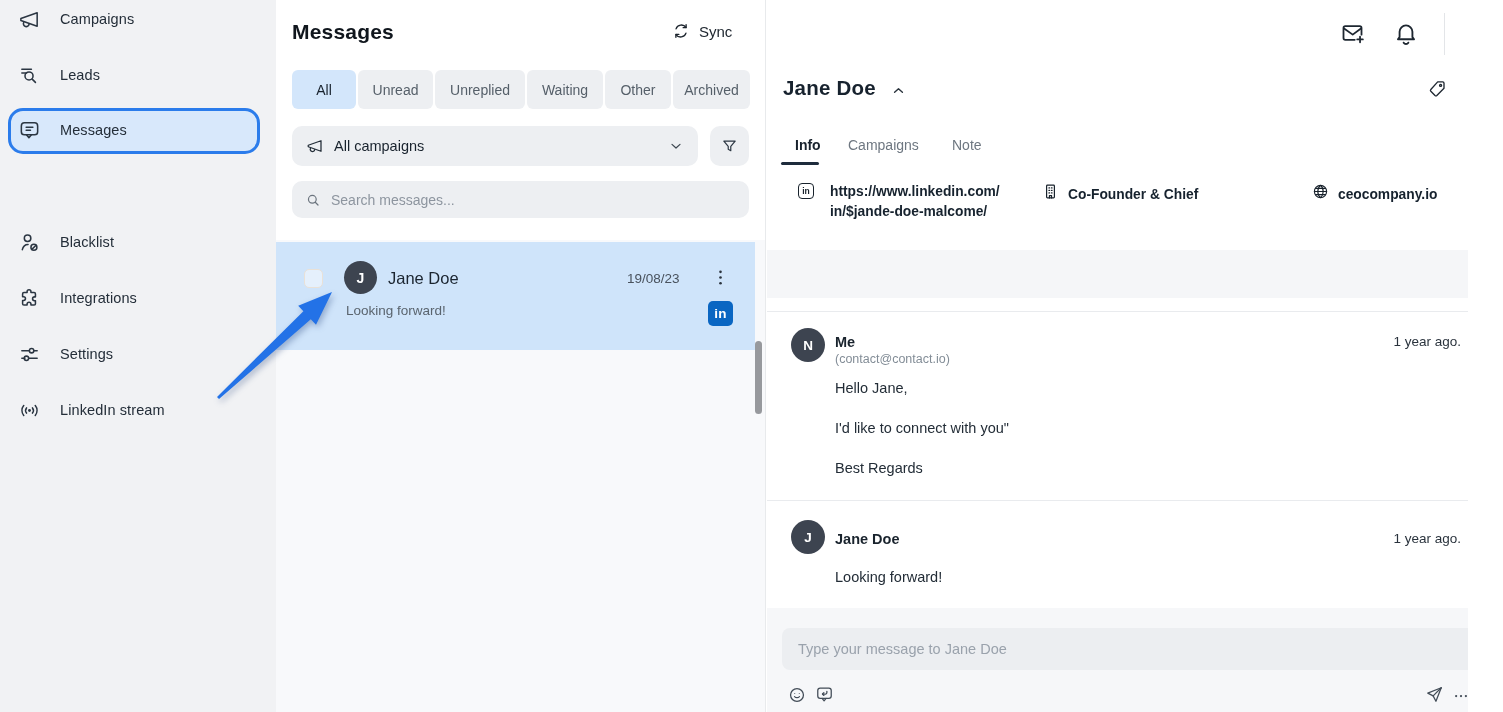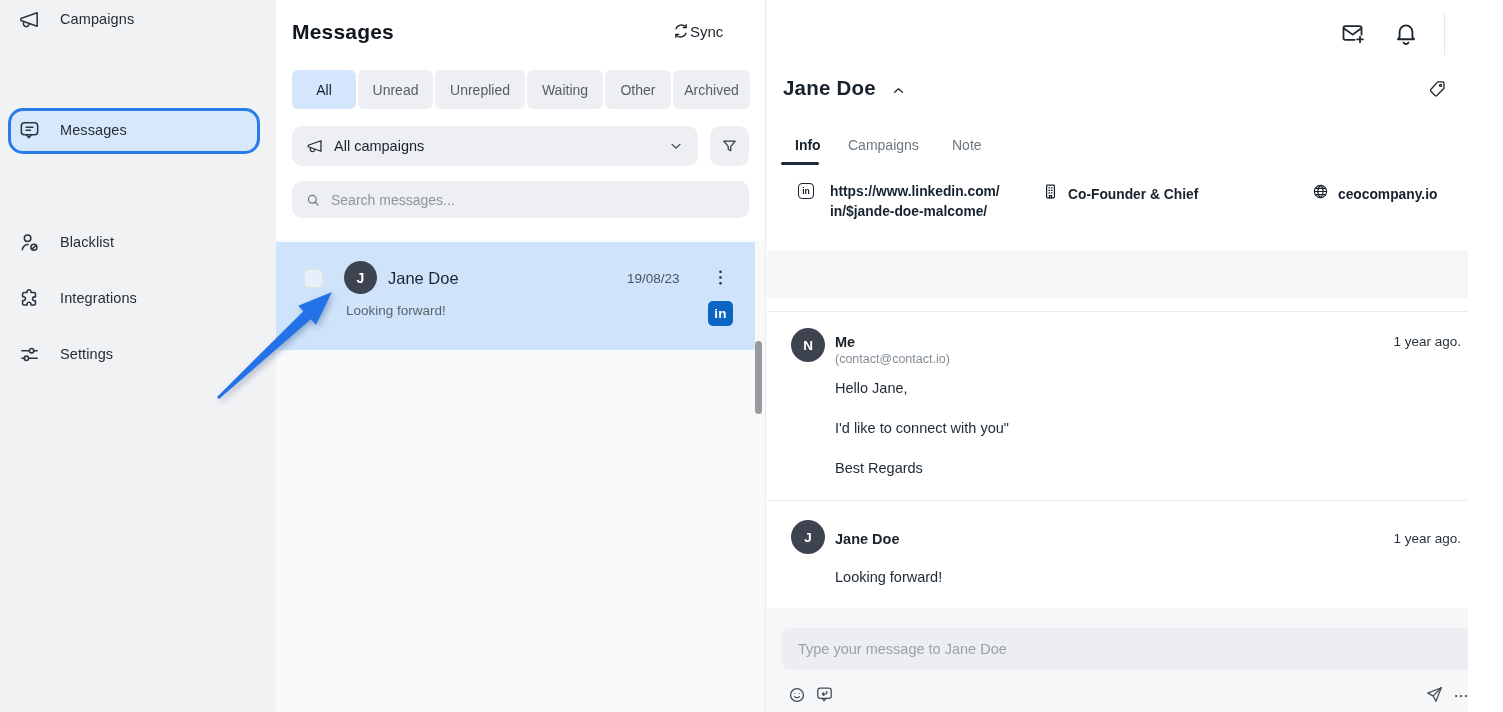--- a/index.html
+++ b/index.html
@@ -12,21 +12,21 @@
   .sidebar { position:absolute; left:0; top:0; width:276px; height:712px; background:#f1f2f4; }
   .side-item { position:absolute; left:0; width:276px; height:46px; cursor:pointer; }
   .side-item .icon { position:absolute; left:18px; top:11px; width:23px; height:23px; color:#2b3642; }
   .side-item .lbl { position:absolute; left:60px; top:14px; font-size:14.5px; color:#242e39; font-weight:500; letter-spacing:.1px; }
   .side-item.active .pill { position:absolute; left:8px; top:0; width:252px; height:46px; background:#d8e8fb; border:3px solid #2b7ceb; border-radius:15px; }
   .side-item.active .icon, .side-item.active .lbl { z-index:2; }
 
   
   .midpanel { position:absolute; left:276px; top:0; width:490px; height:712px; background:#ffffff; border-right:1px solid #e8eaec; }
   .mid-title { position:absolute; left:292px; top:20px; font-size:21px; font-weight:700; color:#10161d; letter-spacing:.2px; }
-  .sync-btn { position:absolute; left:672px; top:22px; display:flex; align-items:center; cursor:pointer; color:#1c242d; }
+  .sync-btn { position:absolute; left:672px; top:22px; display:flex; align-items:center; gap:9px; cursor:pointer; color:#1c242d; }
   .sync-btn .icon { width:18px; height:18px; color:#1c242d; }
   .sync-btn .lbl { font-size:15px; font-weight:500; }
 
   .filter-tabs { position:absolute; left:292px; top:70px; width:458px; height:39px; display:flex; gap:2px; }
   .ftab { flex:1 1 auto; display:flex; align-items:center; justify-content:center; background:#edeff2; color:#555f69; font-size:14px; border-radius:6px; cursor:pointer; white-space:nowrap; padding:0 10px; }
   .ftab.active { background:#d3e6fb; color:#18222d; }
 
   .campaign-dd { position:absolute; left:292px; top:126px; width:406px; height:40px; background:#edeff2; border-radius:10px; display:flex; align-items:center; padding:0 14px; gap:10px; cursor:pointer; }
   .campaign-dd .icon { width:18px; height:18px; color:#242e39; }
   .campaign-dd .lbl { font-size:14.5px; color:#18222d; font-weight:500; flex:1; }
@@ -94,20 +94,30 @@
     <div class="side-item" style="top:-3px">
       <span class="icon">
         <svg viewBox="0 0 24 24" fill="none" stroke="currentColor" stroke-width="1.6" stroke-linecap="round" stroke-linejoin="round">
             <path d="M3 11l17-6v14L3 13v-2z"></path>
             <path d="M11.6 16.9a3 3 0 1 1-5.7-1.7"></path>
           </svg>
       </span>
       <span class="lbl">Campaigns</span>
     </div>
 
+    <div class="side-item" style="top:53px">
+      <span class="icon">
+        <svg viewBox="0 0 24 24" fill="none" stroke="currentColor" stroke-width="1.6" stroke-linecap="round" stroke-linejoin="round">
+            <path d="M4 5.5h10M4 9.5h5"></path>
+            <circle cx="11.5" cy="12.5" r="4.2"></circle>
+            <path d="M14.8 15.8l3.4 3.4"></path>
+          </svg>
+      </span>
+      <span class="lbl">Leads</span>
+    </div>
 
     <div class="side-item active" style="top:108px">
       <span class="pill"></span>
       <span class="icon">
         <svg viewBox="0 0 24 24" fill="none" stroke="currentColor" stroke-width="1.6" stroke-linecap="round" stroke-linejoin="round">
             <rect x="3.5" y="4" width="17" height="12.5" rx="3.2"></rect>
             <path d="M8.5 8.5h7M8.5 11.8h4.5"></path>
             <path d="M8.8 16.5l2.6 3 2.6-3"></path>
           </svg>
       </span>
@@ -140,20 +150,29 @@
       <span class="icon">
         <svg viewBox="0 0 24 24" fill="none" stroke="currentColor" stroke-width="1.6" stroke-linecap="round" stroke-linejoin="round">
             <path d="M4 8h7.6M16.8 8H20M4 16h3.2M11.4 16H20"></path>
             <circle cx="14.2" cy="8" r="2.3"></circle>
             <circle cx="8.8" cy="16" r="2.3"></circle>
           </svg>
       </span>
       <span class="lbl">Settings</span>
     </div>
 
+    <div class="side-item" style="top:388px">
+      <span class="icon">
+        <svg viewBox="0 0 24 24" fill="none" stroke="currentColor" stroke-width="1.6" stroke-linecap="round" stroke-linejoin="round">
+            <circle cx="12" cy="12" r="1.5" fill="currentColor" stroke="none"></circle>
+            <path d="M8.9 9.3a4.4 4.4 0 0 0 0 5.4M15.1 9.3a4.4 4.4 0 0 1 0 5.4M6 6.9a8 8 0 0 0 0 10.2M18 6.9a8 8 0 0 1 0 10.2"></path>
+          </svg>
+      </span>
+      <span class="lbl">LinkedIn stream</span>
+    </div>
   </nav>
 
   <section class="midpanel"></section>
 
   <h1 class="mid-title">Messages</h1>
 
   <div class="sync-btn">
     <span class="icon">
       <svg viewBox="0 0 24 24" fill="none" stroke="currentColor" stroke-width="1.8" stroke-linecap="round" stroke-linejoin="round">
           <path d="M18.6 7.3A7.4 7.4 0 0 0 5.4 9.2M5.4 16.7a7.4 7.4 0 0 0 13.2-1.9"></path>

